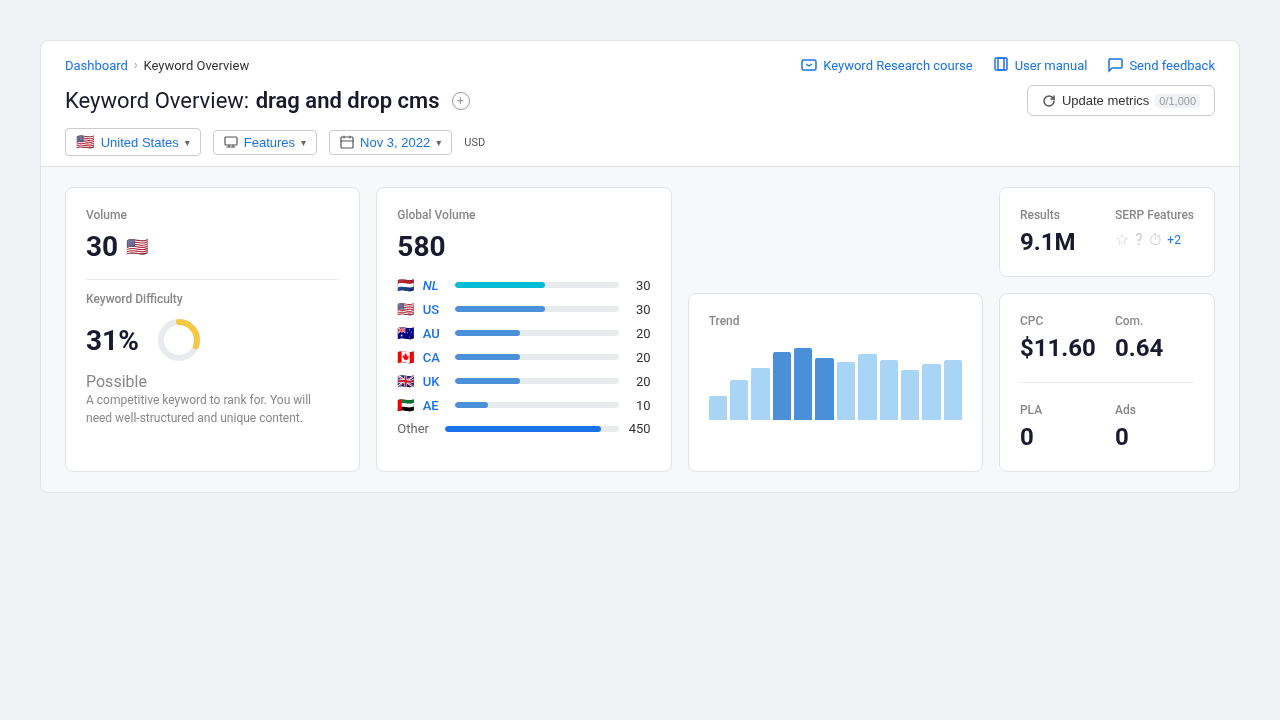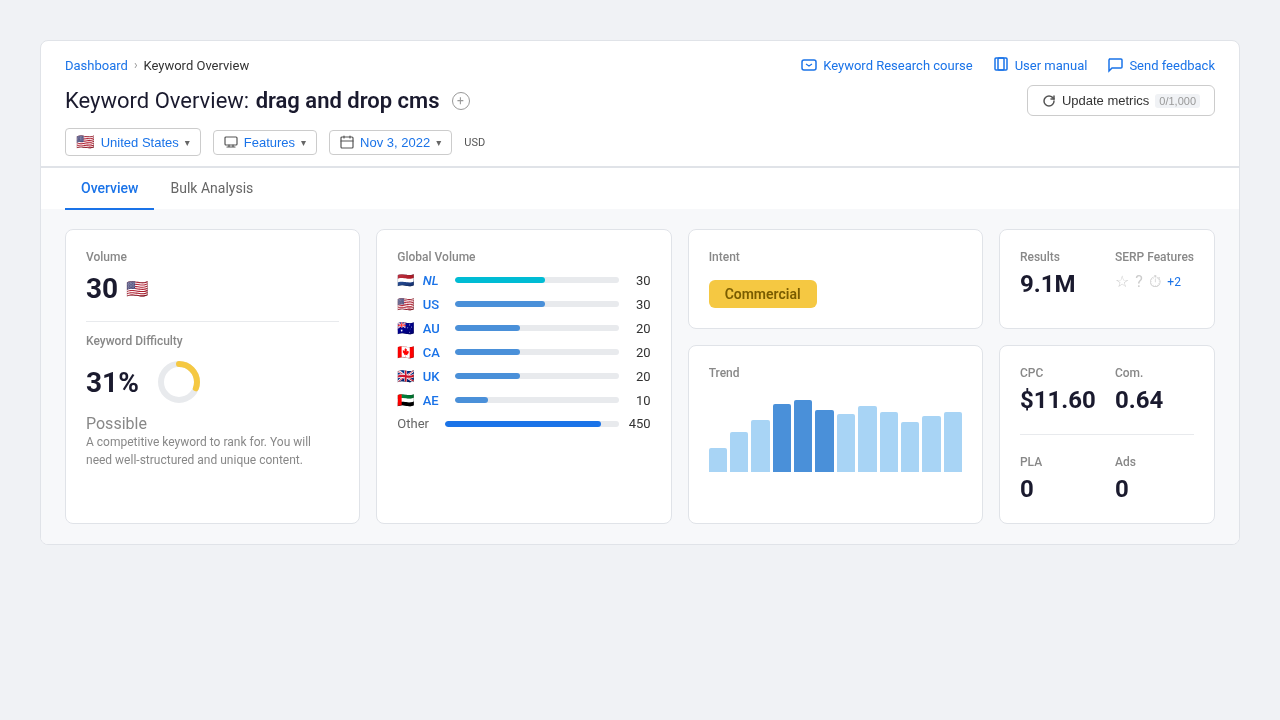--- a/index.html
+++ b/index.html
@@ -450,24 +450,20 @@
             <rect x="1" y="2" width="12" height="11" rx="1" stroke="#555" stroke-width="1.2" fill="none"></rect>
             <path d="M1 6h12M4 1v2M10 1v2" stroke="#555" stroke-width="1.2" stroke-linecap="round"></path>
           </svg>
           <span style="color:#1a73e8;">Nov 3, 2022</span>
           <span class="chevron">▾</span>
         </button>
         <span class="filter-text">USD</span>
       </div>
     </div>
 
-    <div class="tabs-row">
-      <div class="tab active">Overview</div>
-      <div class="tab">Bulk Analysis</div>
-    </div>
 
     <div class="content-area">
       <div style="display:grid;grid-template-columns:1fr 1fr 1fr;grid-template-rows:auto auto;gap:16px;">
 
         <div class="card" style="grid-column:1;grid-row:1/3;">
           <div class="card-label">Volume</div>
           <div class="volume-value">
             <span>30</span>
             <span class="us-flag">🇺🇸</span>
           </div>
@@ -481,20 +477,21 @@
                 <circle cx="24" cy="24" r="18" fill="none" stroke="#f5c842" stroke-width="6" stroke-dasharray="34.5 113.1" stroke-linecap="round"></circle>
               </svg>
             </div>
           </div>
           <div class="kd-possible">Possible</div>
           <div class="kd-description">A competitive keyword to rank for. You will need well-structured and unique content.</div>
         </div>
 
         <div class="card" style="grid-column:2;grid-row:1/3;">
           <div class="card-label">Global Volume</div>
+          <div class="global-volume-value">580</div>
 
           <div class="country-row">
             <span class="country-flag">🇳🇱</span>
             <span class="country-code" style="color:#1a73e8;font-style:italic;">NL</span>
             <div class="bar-container">
                 <div class="bar-fill bar-teal" style="width:55%;"></div>
               </div>
             <span class="country-count">30</span>
           </div>
           <div class="country-row">
@@ -539,26 +536,20 @@
           </div>
           <div class="other-row">
             <span class="other-label">Other</span>
             <div class="bar-container" style="flex:1;">
               <div class="bar-fill bar-fill-bright" style="width:90%;"></div>
             </div>
             <span class="country-count">450</span>
           </div>
         </div>
 
-        <div class="card" style="grid-column:3;grid-row:1;">
-          <div class="card-label">Intent</div>
-          <div>
-            <span class="intent-badge">Commercial</span>
-          </div>
-        </div>
 
         <div class="card" style="grid-column:4;grid-row:1;">
           <div class="results-grid">
             <div>
               <div class="metric-label">Results</div>
               <div class="metric-value">9.1M</div>
             </div>
             <div>
               <div class="metric-label">SERP Features</div>
               <div class="serp-icons">

